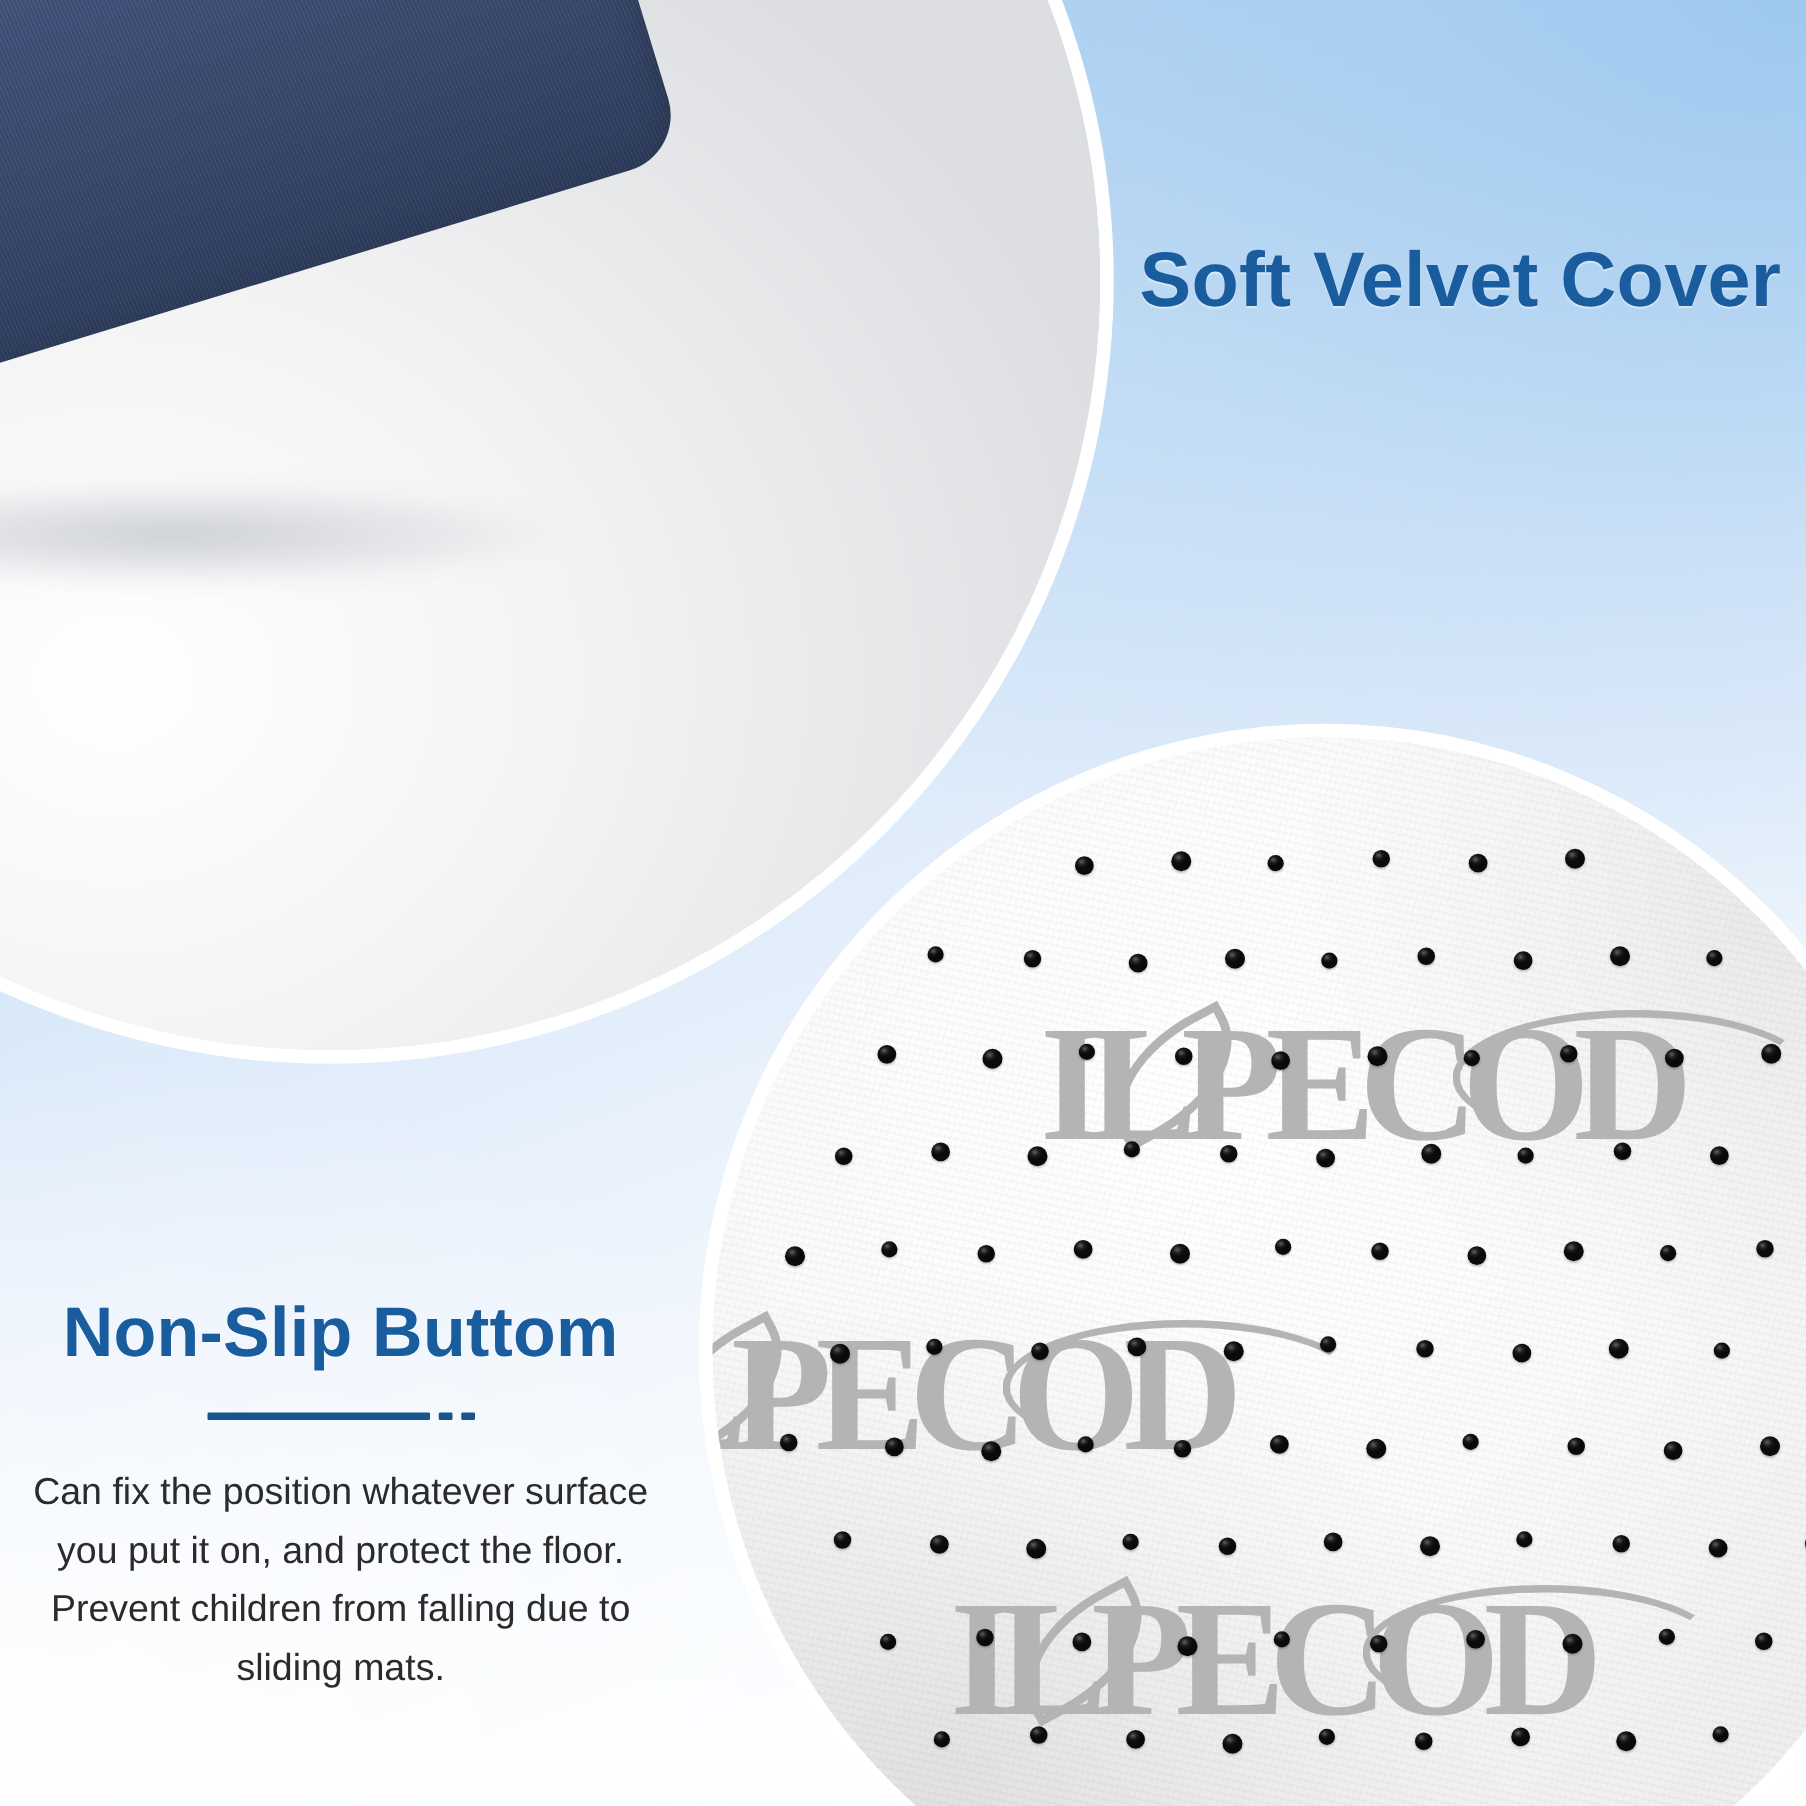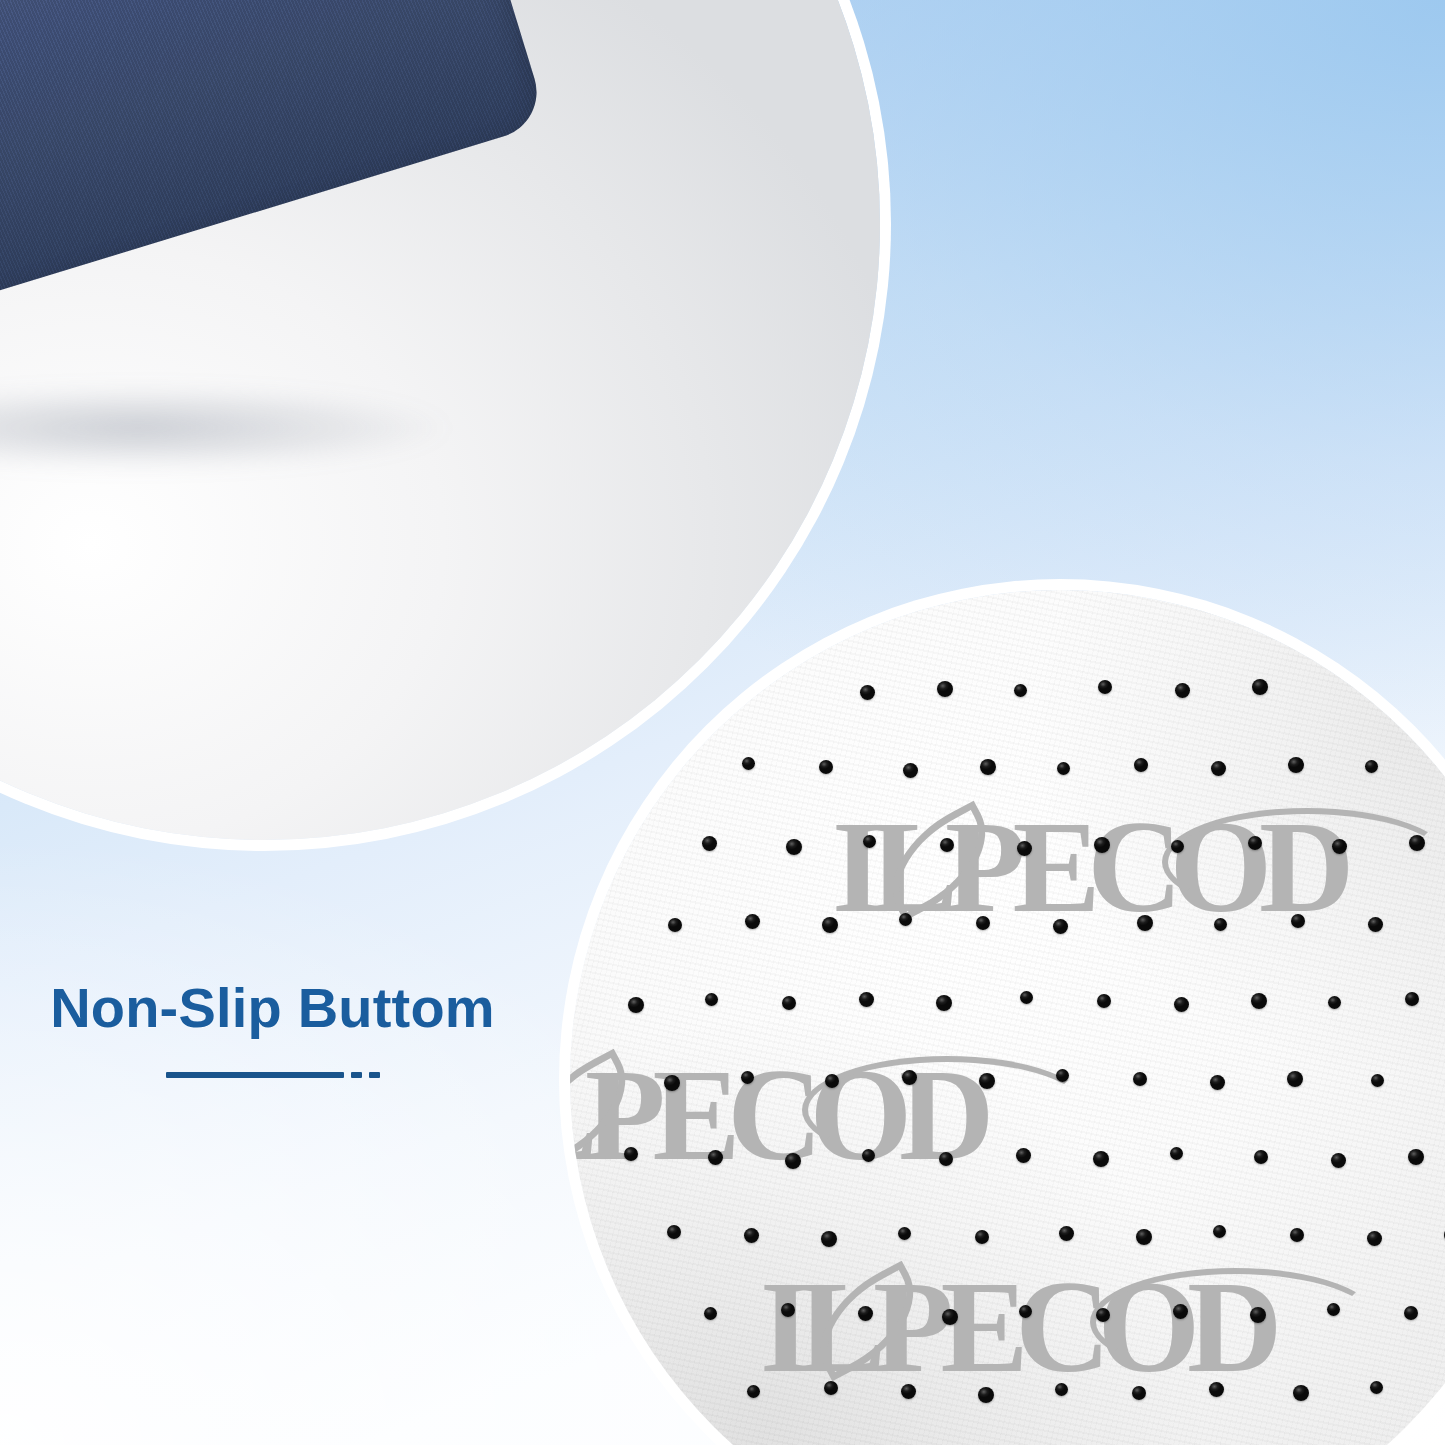--- a/index.html
+++ b/index.html
@@ -164,21 +164,21 @@
     text-align:right;
     color:#1a5d9e;
     font-size:62px; line-height:78px;
     font-weight:700;
     letter-spacing:.2px;
     text-shadow:0 1px 1px rgba(255,255,255,.45);
   }
 
   
   #feature {
-    position:absolute; left:0; top:974px;
+    position:absolute; left:0; top:1032px;
     width:545px; text-align:center;
   }
   #feature-title {
     color:#1a5d9e;
     font-size:56px; line-height:68px; font-weight:700;
     letter-spacing:.2px;
     text-shadow:0 1px 1px rgba(255,255,255,.45);
   }
   #divider {
     display:flex; align-items:center; justify-content:center;
@@ -328,22 +328,29 @@
       <span class="dot" style="left: 408px; top: 797px; width: 16px; height: 16px;"></span>
       <span class="dot" style="left: 485px; top: 793px; width: 13px; height: 13px;"></span>
       <span class="dot" style="left: 562px; top: 796px; width: 14px; height: 14px;"></span>
       <span class="dot" style="left: 639px; top: 792px; width: 15px; height: 15px;"></span>
       <span class="dot" style="left: 723px; top: 795px; width: 16px; height: 16px;"></span>
       <span class="dot" style="left: 800px; top: 791px; width: 13px; height: 13px;"></span>
     </div>
 </div>
 
 <div id="headline">
+  <div>Soft Velvet Cover</div>
 </div>
 
 <div id="feature">
   <div id="feature-title">Non-Slip Buttom</div>
   <div id="divider">
     <span class="bar"></span>
     <span class="d1"></span>
     <span class="d2"></span>
   </div>
+  <div id="feature-body">
+      <div>Can fix the position whatever surface</div>
+      <div>you put it on, and protect the floor.</div>
+      <div>Prevent children from falling due to</div>
+      <div>sliding mats.</div>
+    </div>
 </div>
 
 </body></html>

